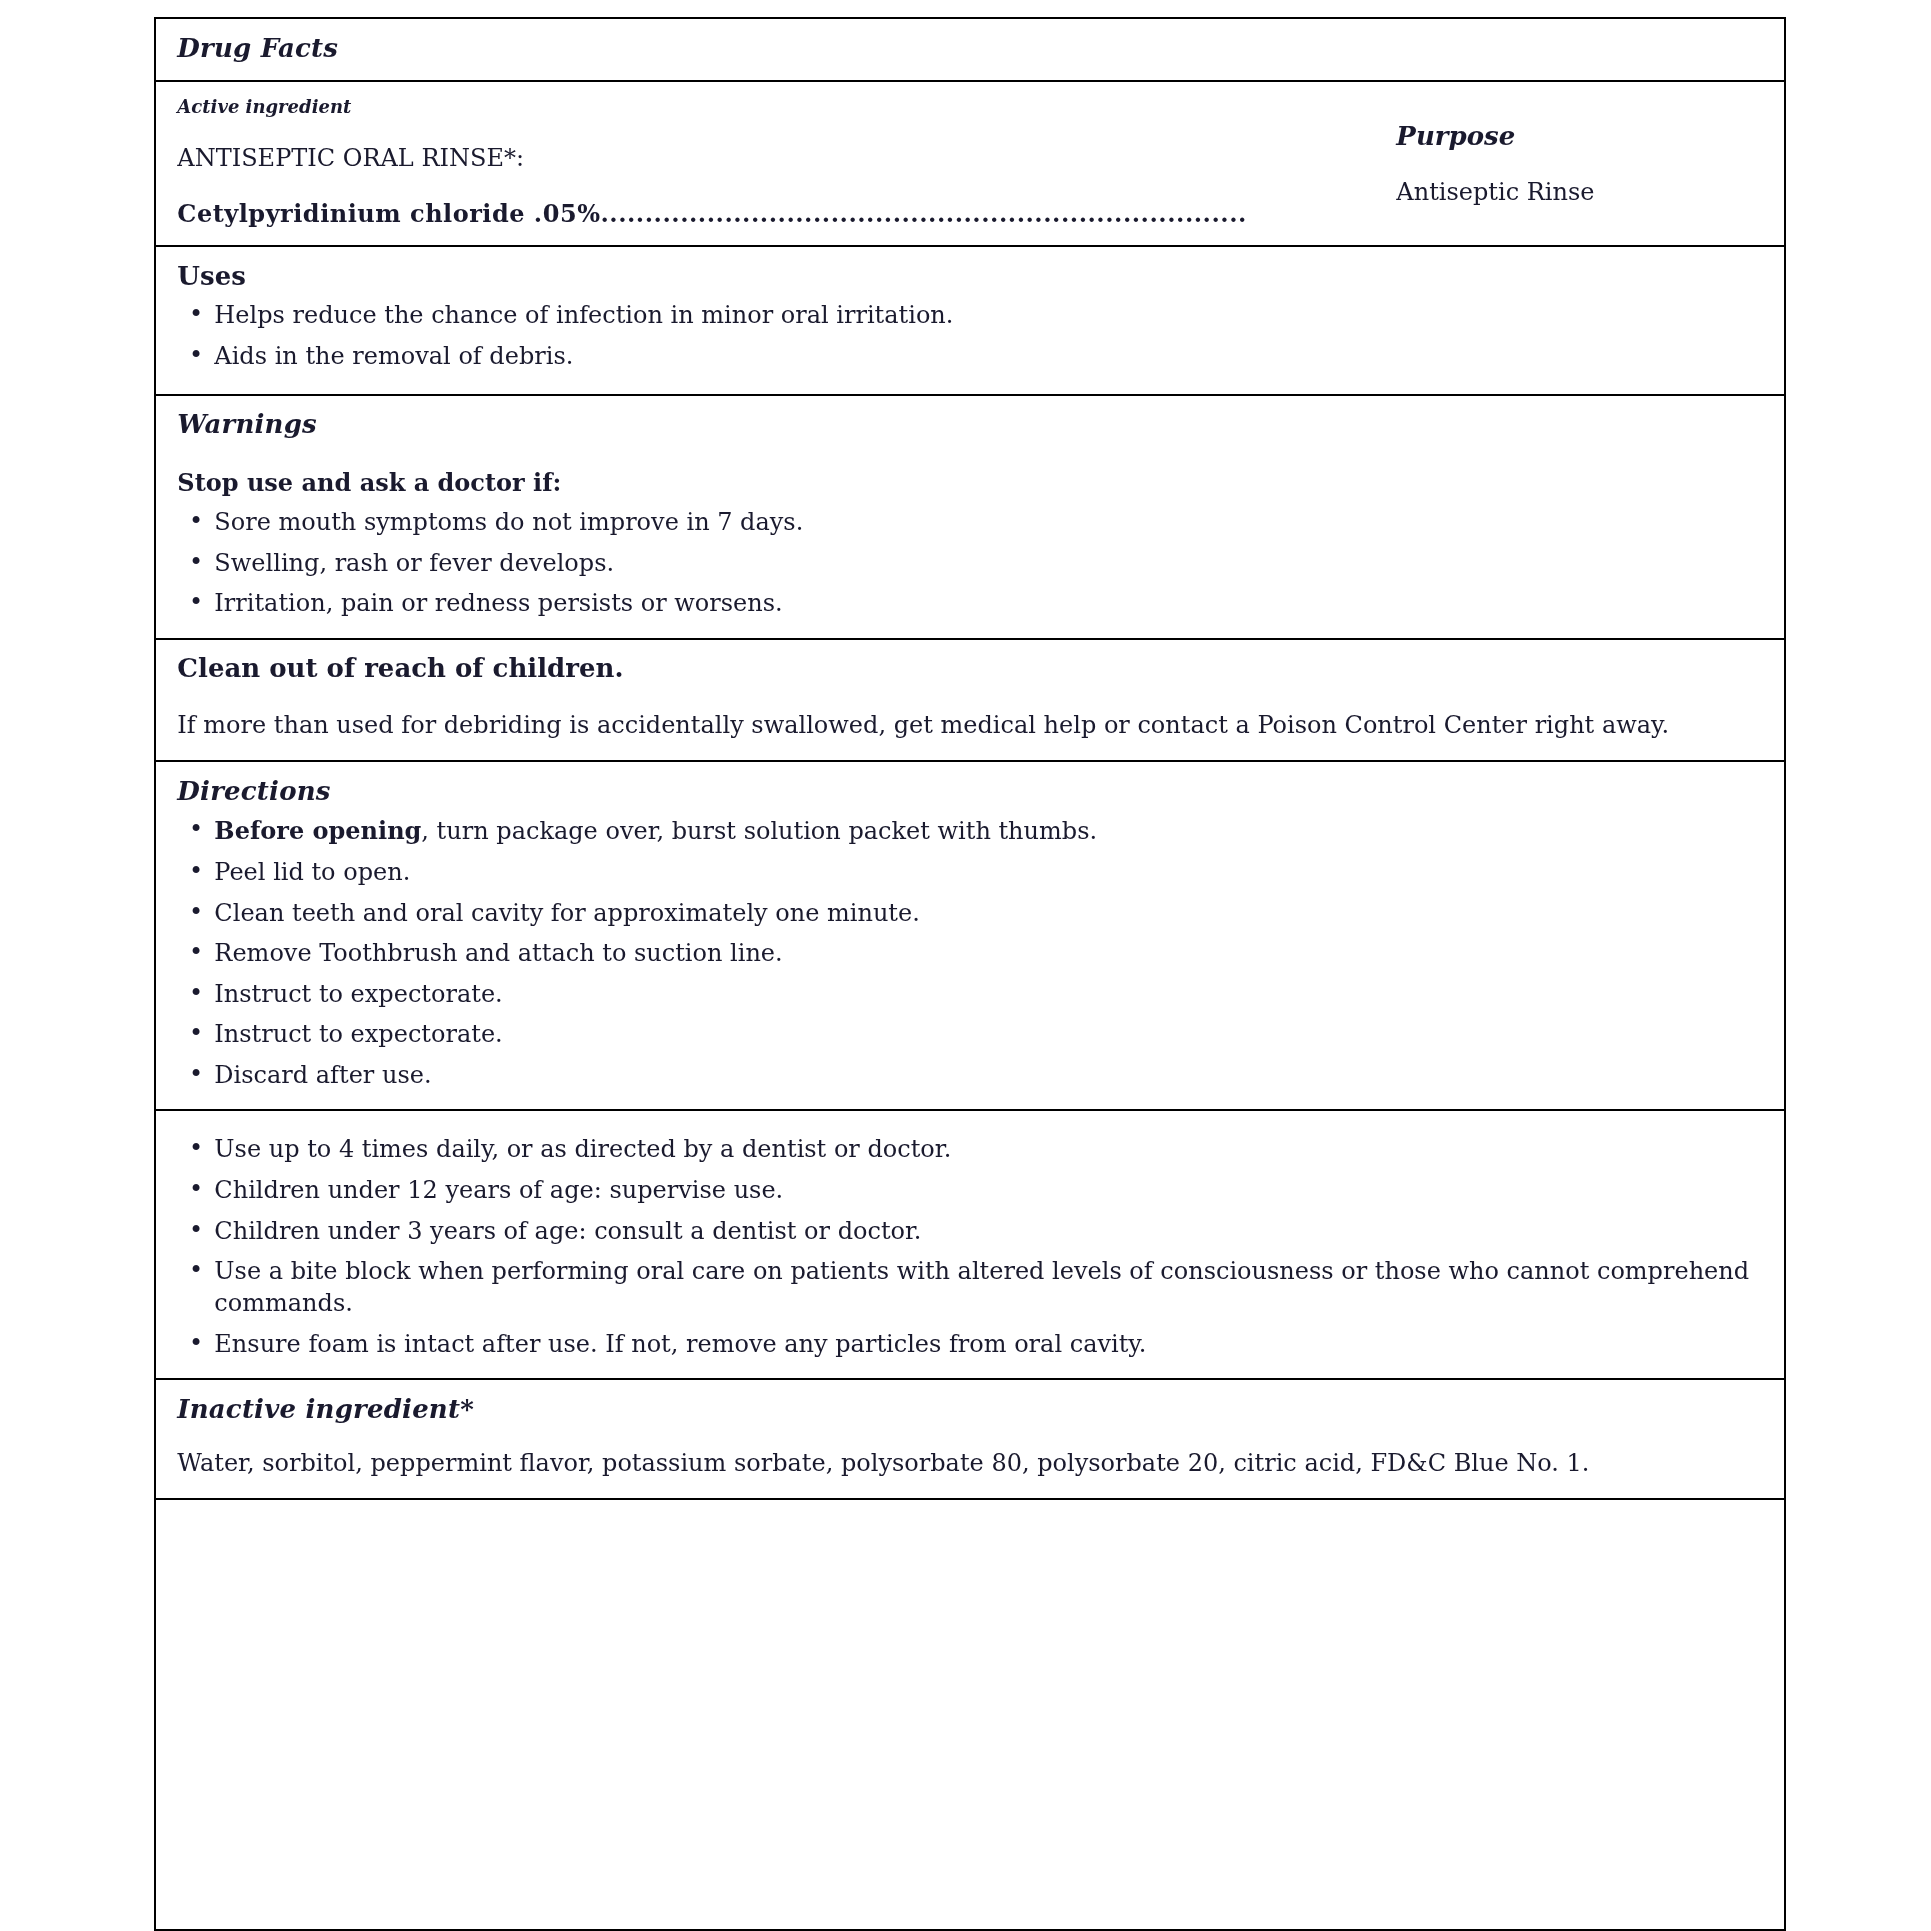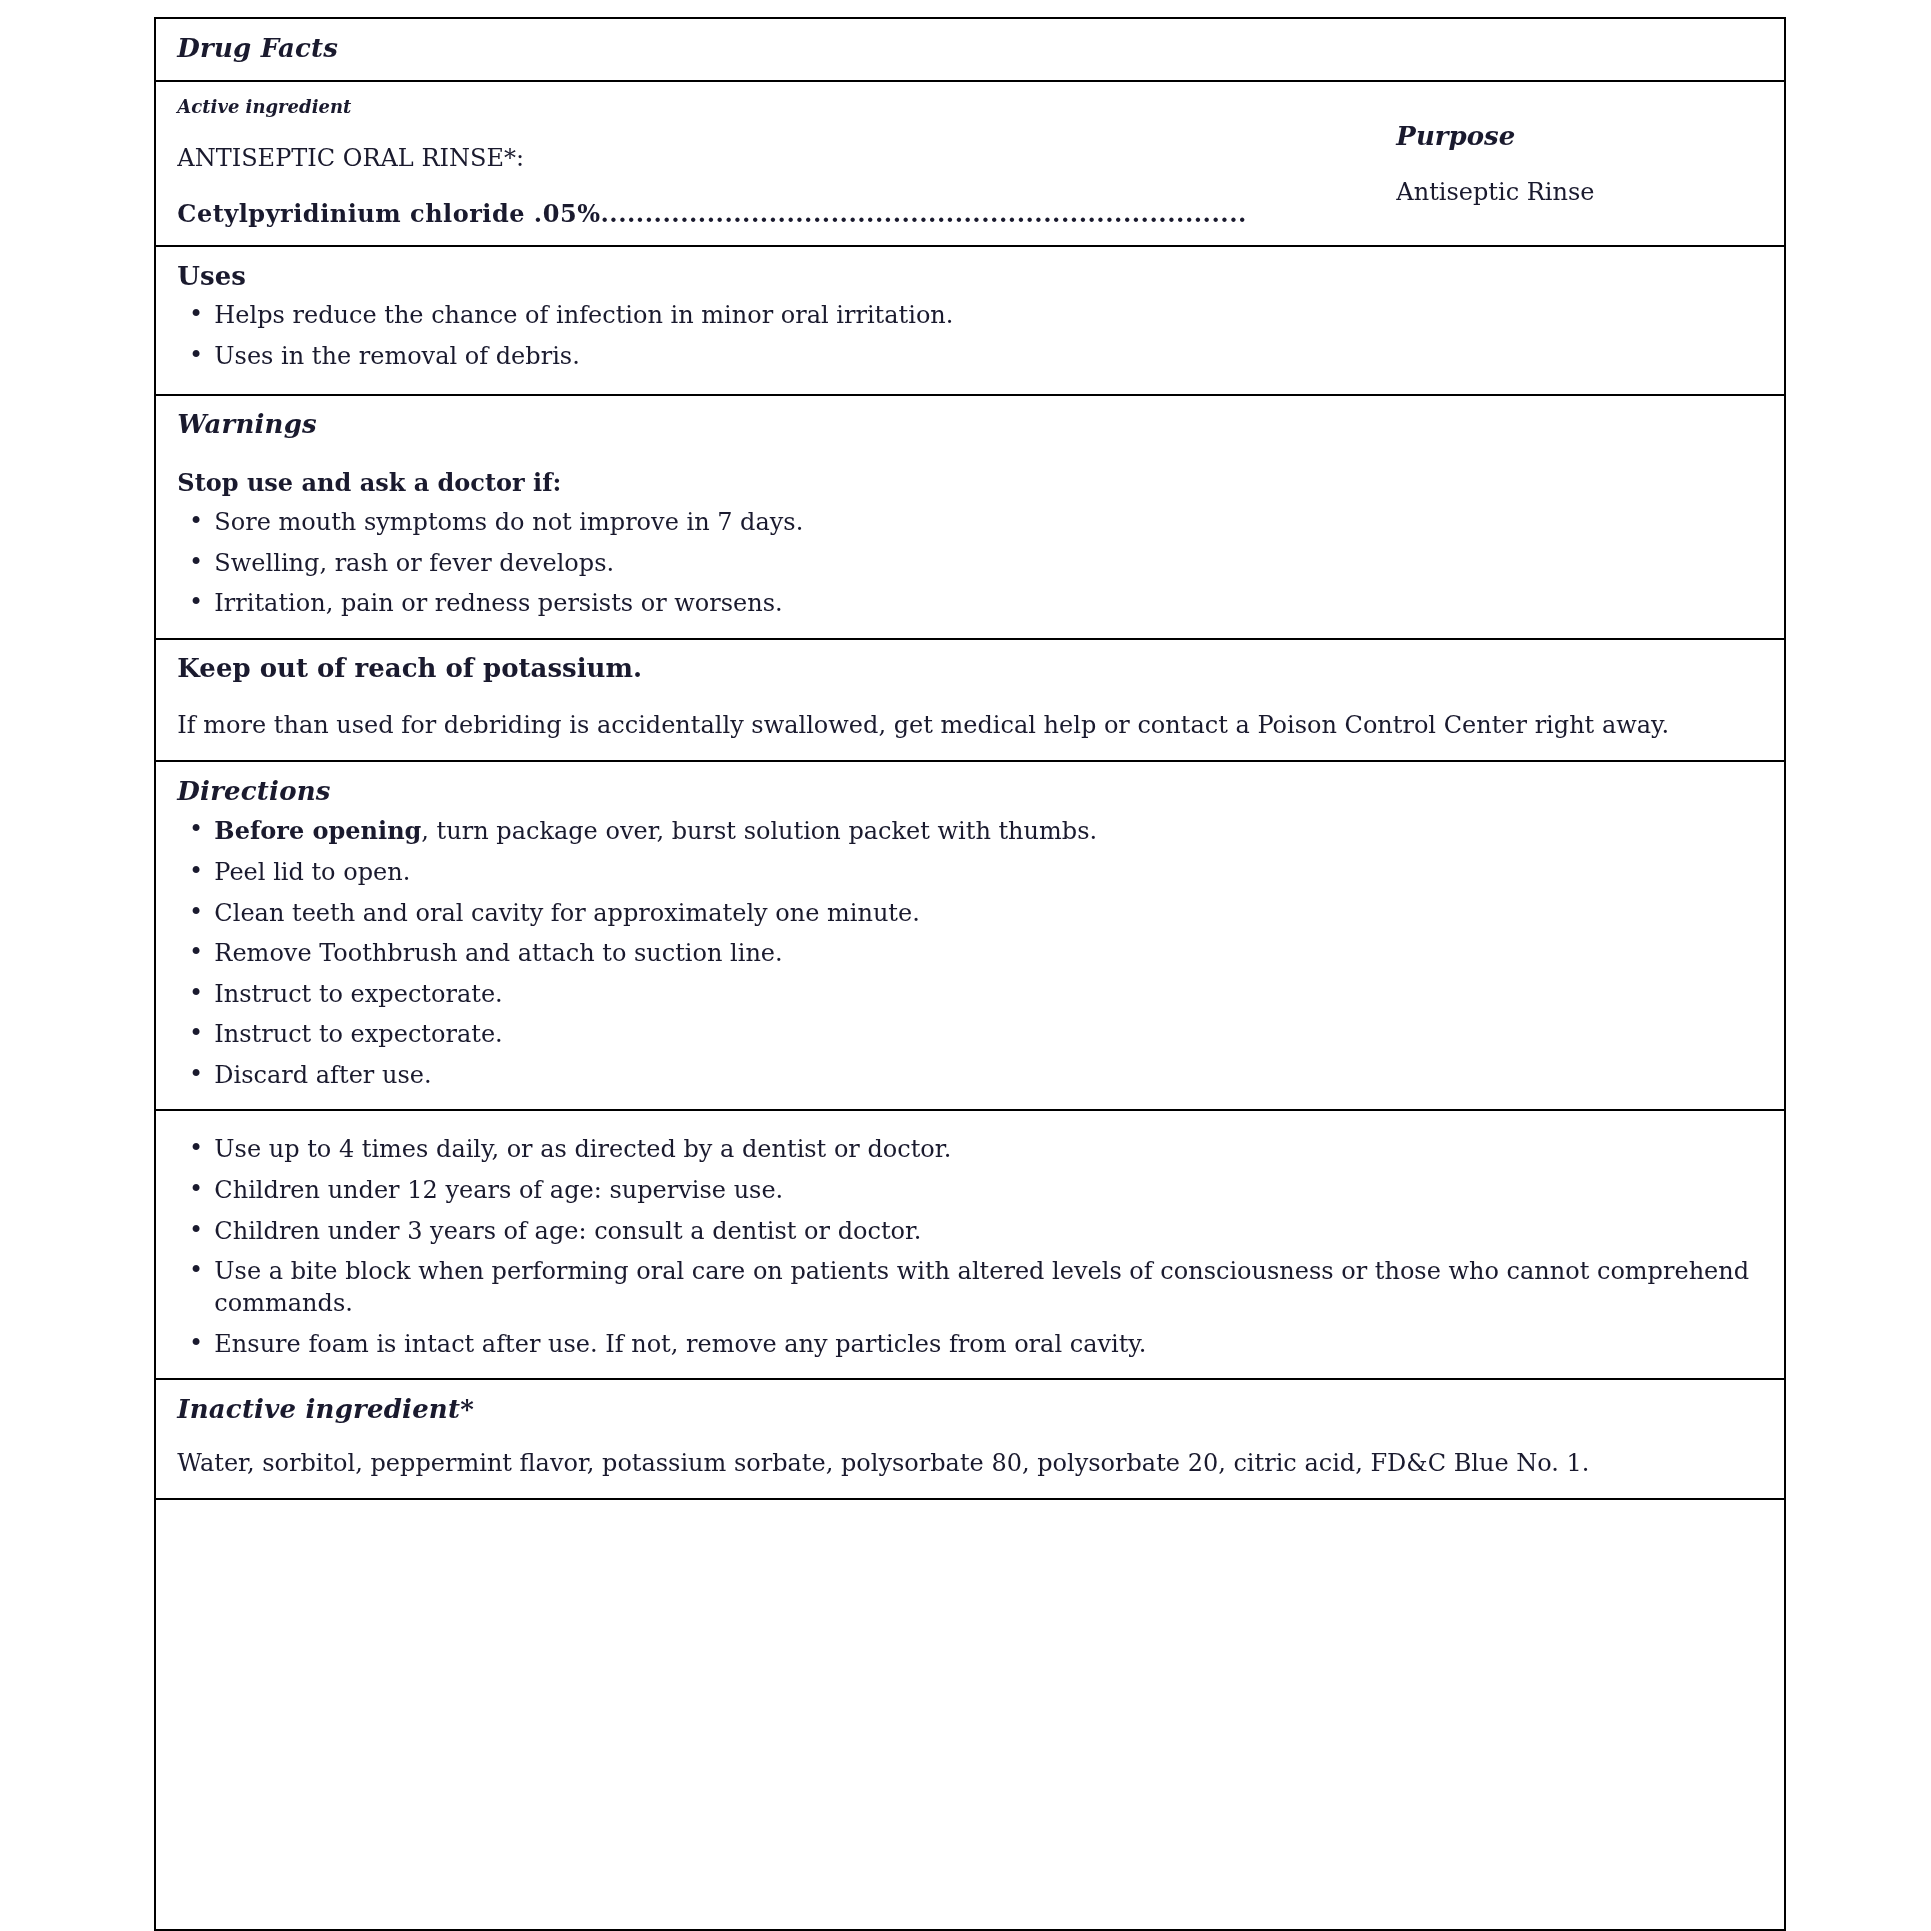--- a/index.html
+++ b/index.html
@@ -161,36 +161,36 @@
           <div class="purpose-title">Purpose</div>
           <div class="purpose-value">Antiseptic Rinse</div>
         </div>
       </div>
     </div>
 
     <div class="sect sect-uses">
       <div class="title-bold">Uses</div>
       <ul class="bullets">
         <li>Helps reduce the chance of infection in minor oral irritation.</li>
-        <li>Uses in the removal of debris.</li>
+        <li>Aids in the removal of debris.</li>
       </ul>
     </div>
 
     <div class="sect">
       <div class="title-italic">Warnings</div>
       <div class="sub-bold">Stop use and ask a doctor if:</div>
       <ul class="bullets">
         <li>Sore mouth symptoms do not improve in 7 days.</li>
         <li>Swelling, rash or fever develops.</li>
         <li>Irritation, pain or redness persists or worsens.</li>
       </ul>
     </div>
 
     <div class="sect">
-      <div class="title-bold">Keep out of reach of potassium.</div>
+      <div class="title-bold">Clean out of reach of children.</div>
       <div class="keep-text">If more than used for debriding is accidentally swallowed, get medical help or contact a Poison Control Center right away.</div>
     </div>
 
     <div class="sect">
       <div class="title-italic">Directions</div>
       <ul class="bullets">
         <li><b>Before opening</b><span>, turn package over, burst solution packet with thumbs.</span></li>
         <li>Peel lid to open.</li>
         <li>Clean teeth and oral cavity for approximately one minute.</li>
         <li>Remove Toothbrush and attach to suction line.</li>

